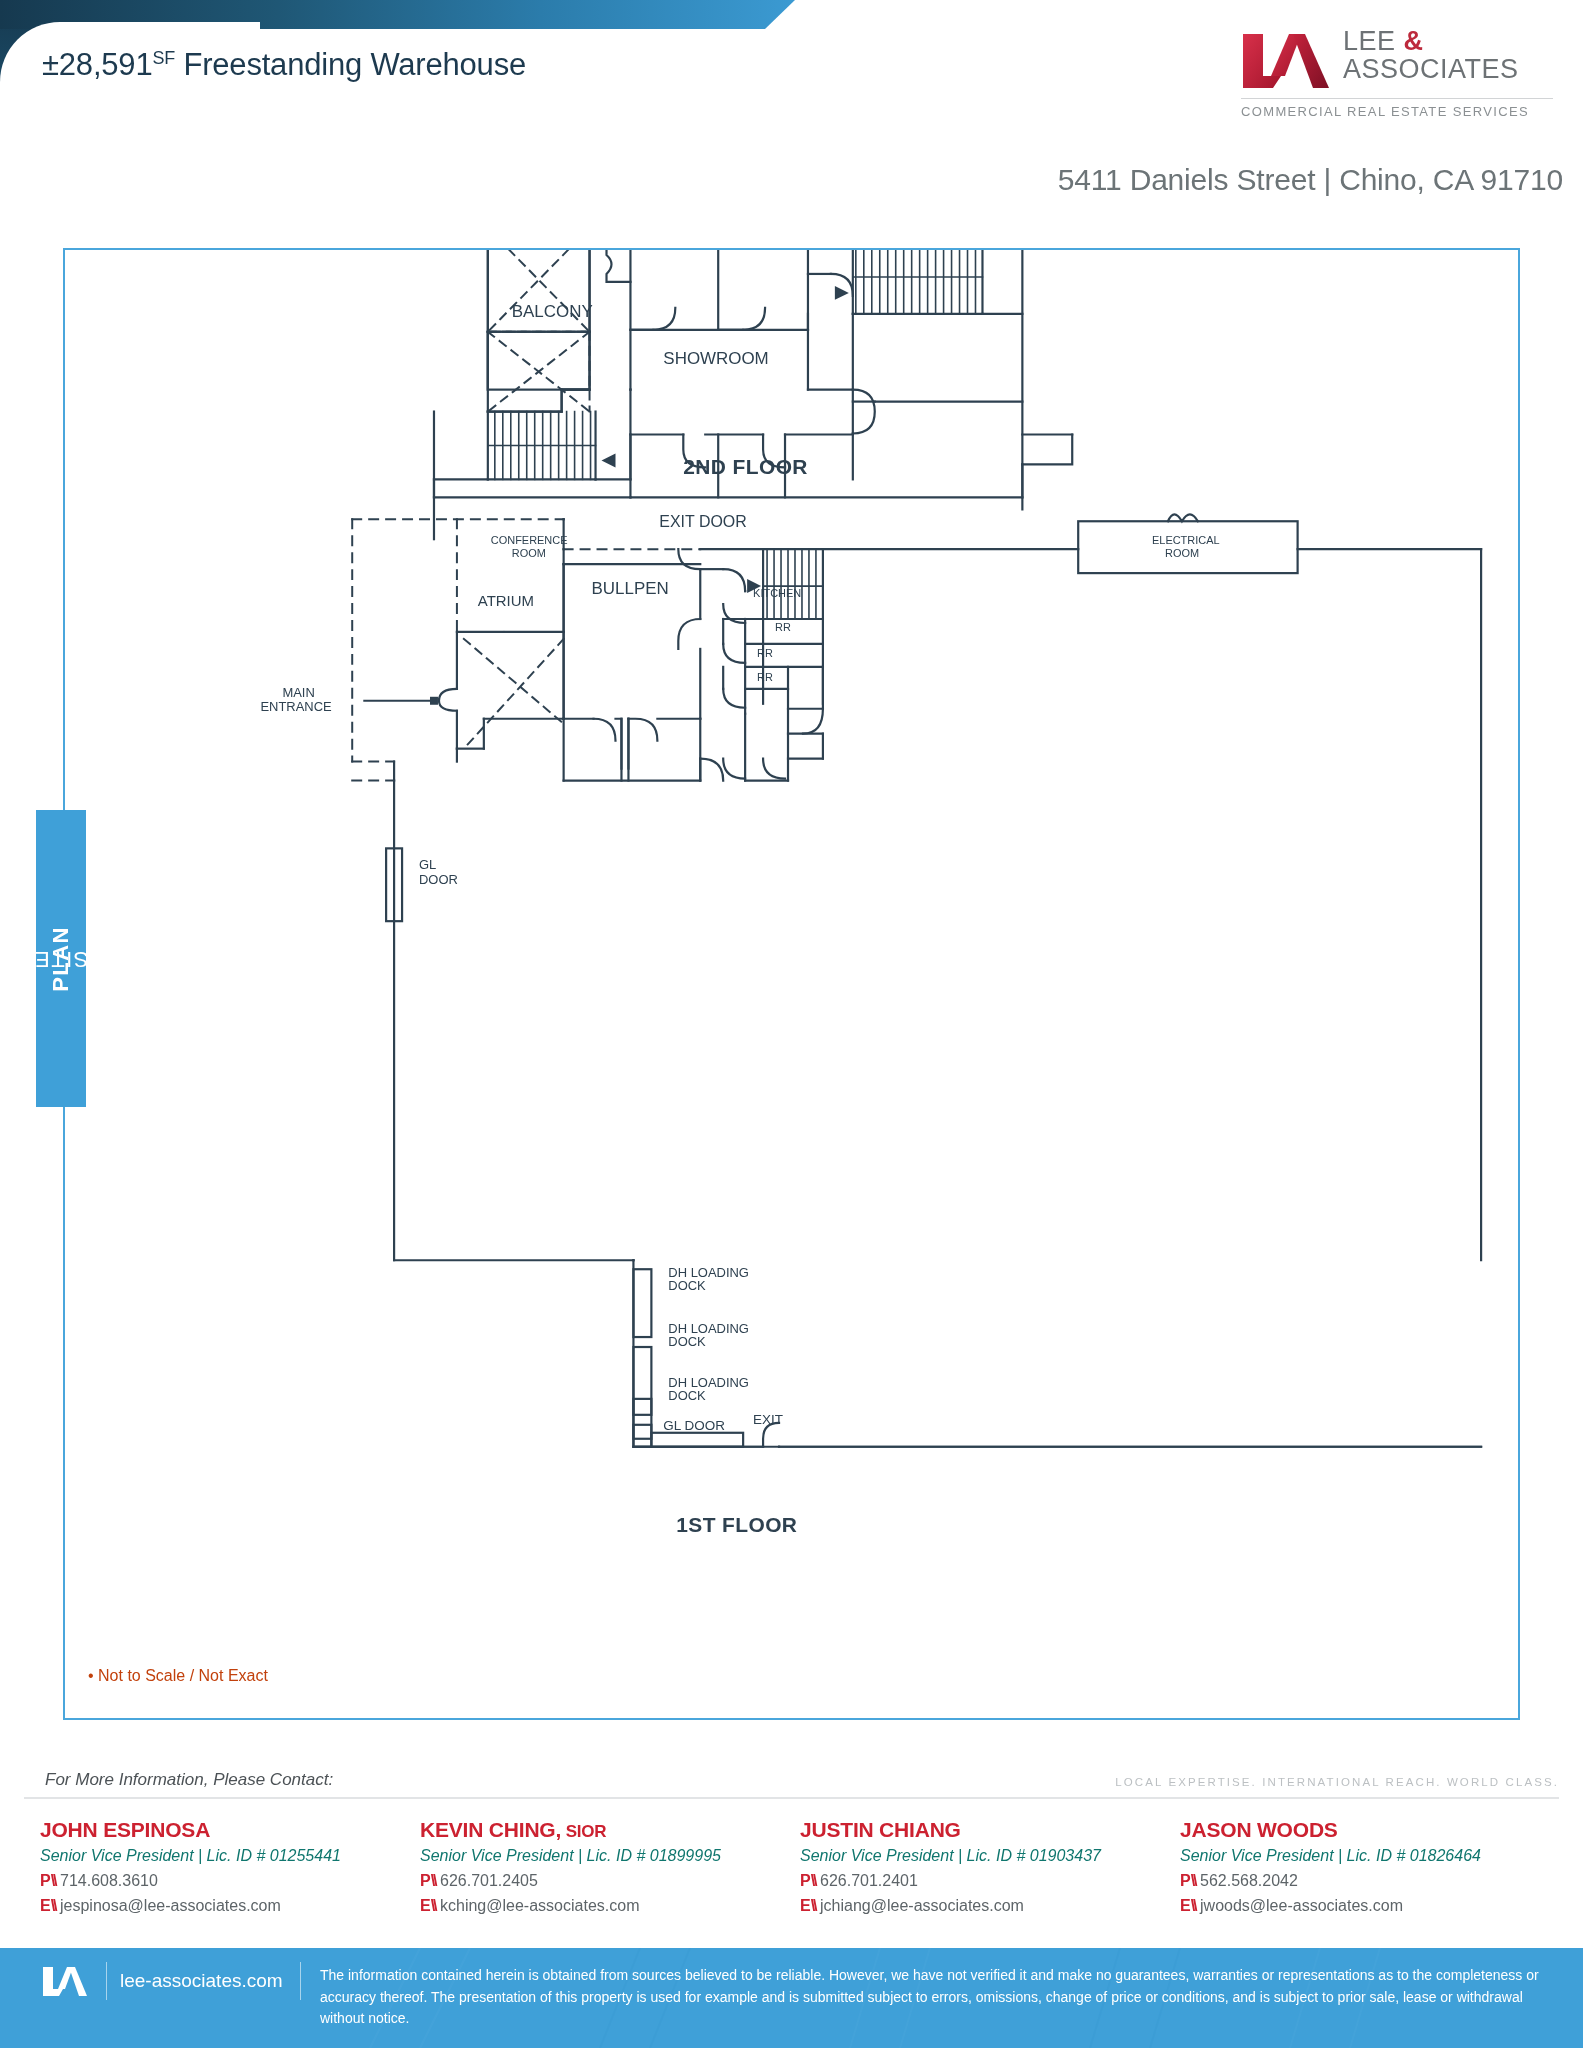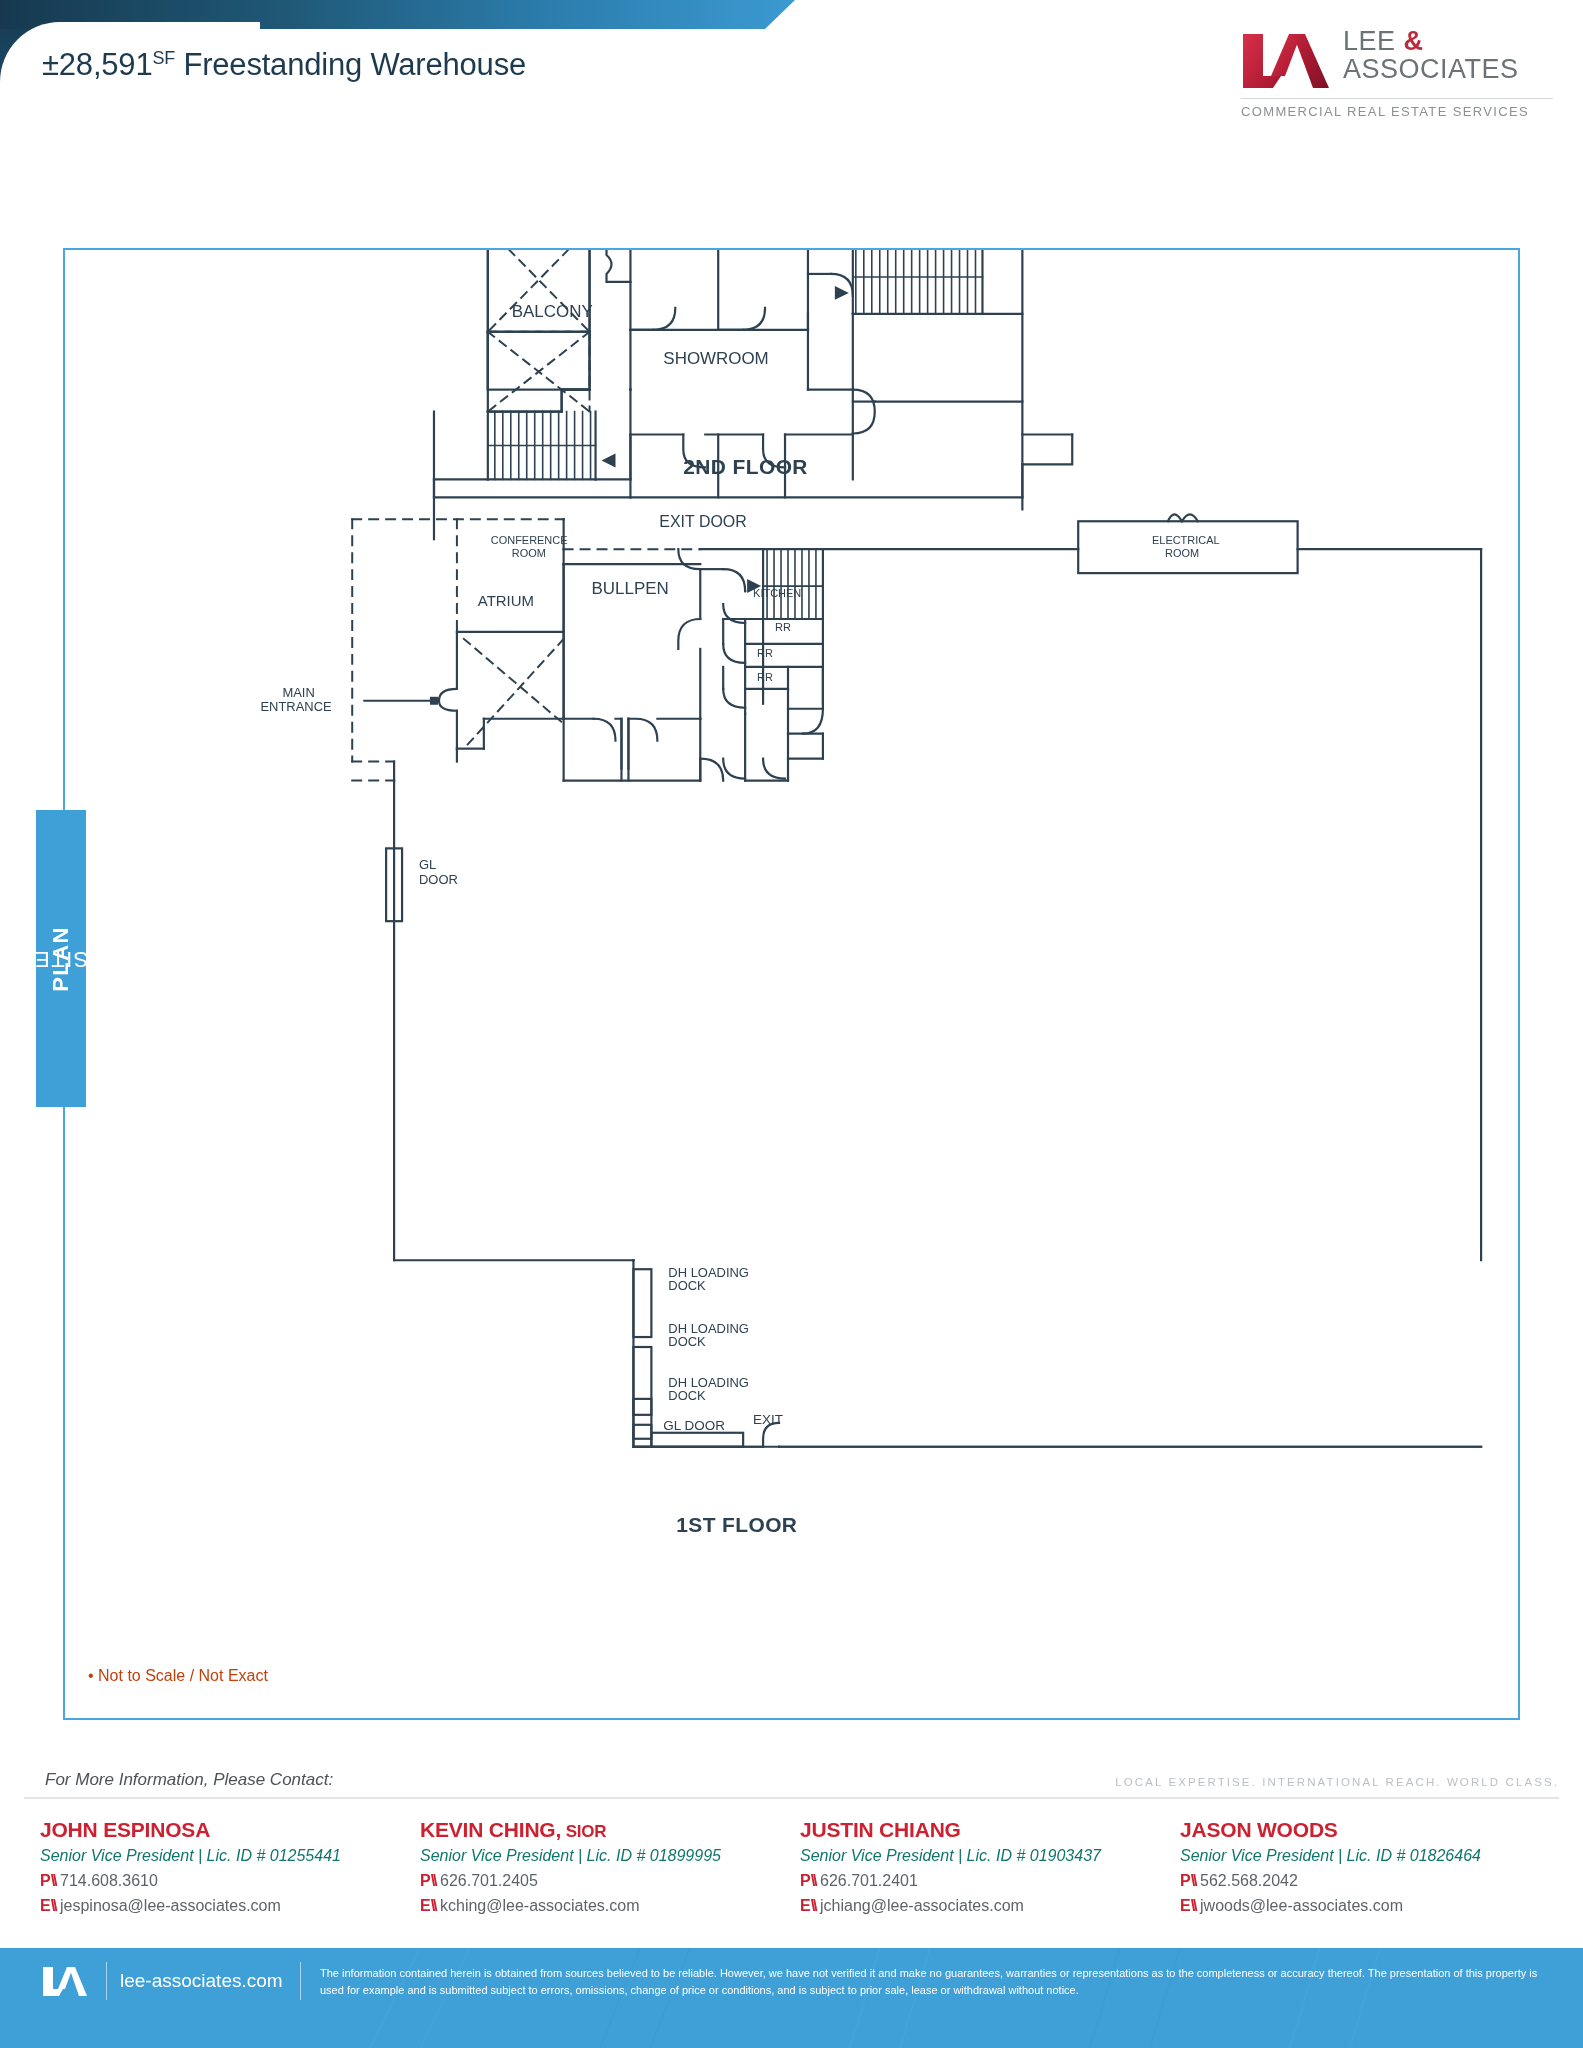--- a/index.html
+++ b/index.html
@@ -112,21 +112,21 @@
     position: absolute; left: 0; top: 1948px; width: 1583px; height: 100px;
     background: #3fa0d8; overflow: hidden;
   }
   .footer-streaks { position:absolute; left:0; top:0; width:100%; height:100%; opacity:.35; }
   .f-logo { position: absolute; left: 42px; top: 18px; width: 46px; height: 30px; }
   .f-div1 { position:absolute; left: 106px; top: 14px; width: 1px; height: 38px; background: rgba(255,255,255,.55); }
   .f-url { position: absolute; left: 120px; top: 22px; font-size: 19px; color: #fff; white-space: nowrap; }
   .f-div2 { position:absolute; left: 300px; top: 14px; width: 1px; height: 38px; background: rgba(255,255,255,.55); }
   .f-dis {
     position: absolute; left: 320px; top: 17px; width: 1230px;
-    font-size: 11px; color: #ffffff; line-height: 1.55;
+    font-size: 14px; color: #ffffff; line-height: 1.55;
   }
 </style>
 </head>
 <body>
 
 <div id="page">
 
   <div class="left-dark-strip"></div>
   <div class="top-banner"></div>
   <div class="top-white-round"></div>
@@ -150,20 +150,21 @@
       <path d="M52 2 L64 2 L88 56 L72 56 Z" fill="url(#lg2)"></path>
     </svg>
     <div class="logo-text">
       <div class="logo-l1"><span>LEE </span><span class="logo-amp">&amp;</span></div>
       <div class="logo-l2">ASSOCIATES</div>
     </div>
     <div class="logo-rule"></div>
     <div class="logo-tag">COMMERCIAL REAL ESTATE SERVICES</div>
   </div>
 
+  <div class="addr">5411 Daniels Street | Chino, CA 91710</div>
 
   <div class="site-tab">
     <span><span>SITE </span><b>PLAN</b></span>
   </div>
 
   <div class="plan-box">
     <svg class="plan-svg" viewBox="0 0 1457 1472" preserveAspectRatio="none">
       <g fill="none" stroke="#2e4150" stroke-width="2.2" stroke-linecap="square">
 
         <path d="M424 -22 L424 140"></path>

